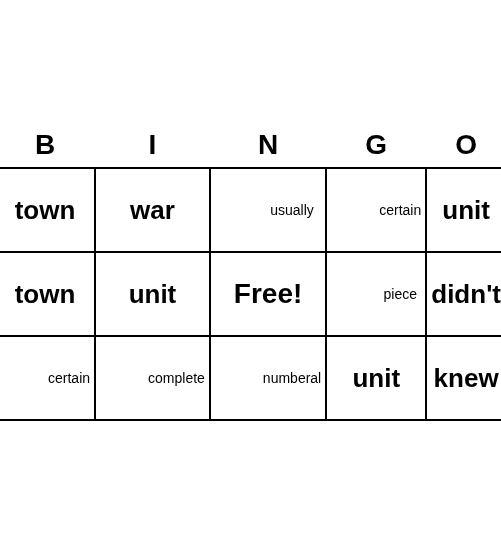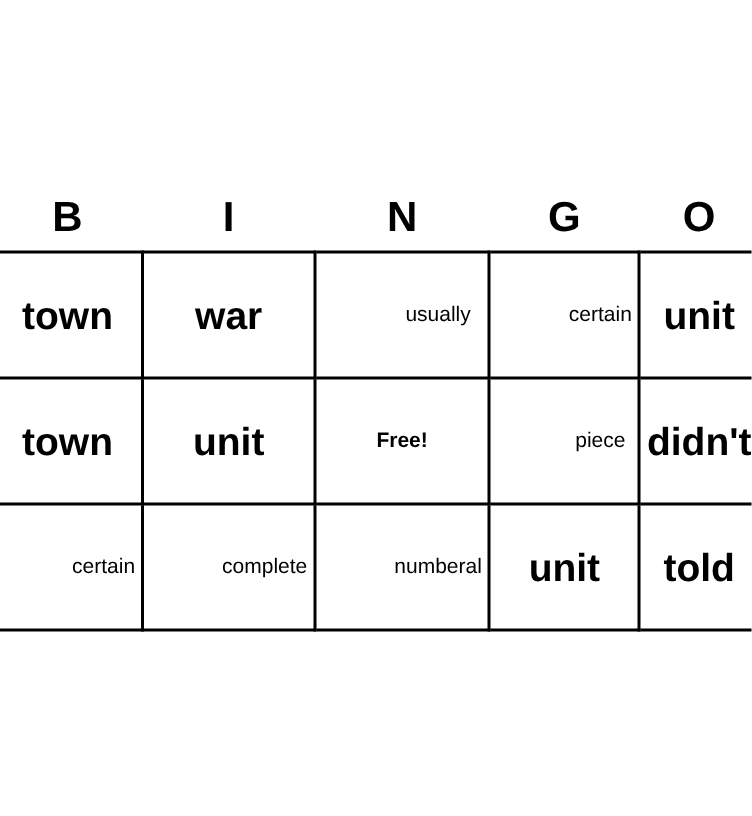--- a/index.html
+++ b/index.html
@@ -45,21 +45,21 @@
       font-size: 26px;
       font-weight: bold;
     }
 
     .cell-small {
       font-size: 14px;
       padding-left: 48px;
     }
 
     .cell-free {
-      font-size: 14px;
+      font-size: 28px;
       font-weight: bold;
       margin-top: 16px;
     }
   </style>
 </head>
 <body>
 
 <table class="bingo-card">
   <thead>
     <tr id="header-row">
@@ -83,16 +83,16 @@
         <td><span class="cell-large">unit</span></td>
         <td><span class="cell-free">Free!</span></td>
         <td><span class="cell-small">piece</span></td>
         <td><span class="cell-large">didn't</span></td>
       </tr>
       <tr>
         <td><span class="cell-small">certain</span></td>
         <td><span class="cell-small">complete</span></td>
         <td><span class="cell-small">numberal</span></td>
         <td><span class="cell-large">unit</span></td>
-        <td><span class="cell-large">told</span></td>
+        <td><span class="cell-large">knew</span></td>
       </tr>
     </tbody>
 </table>
 
 </body></html>

